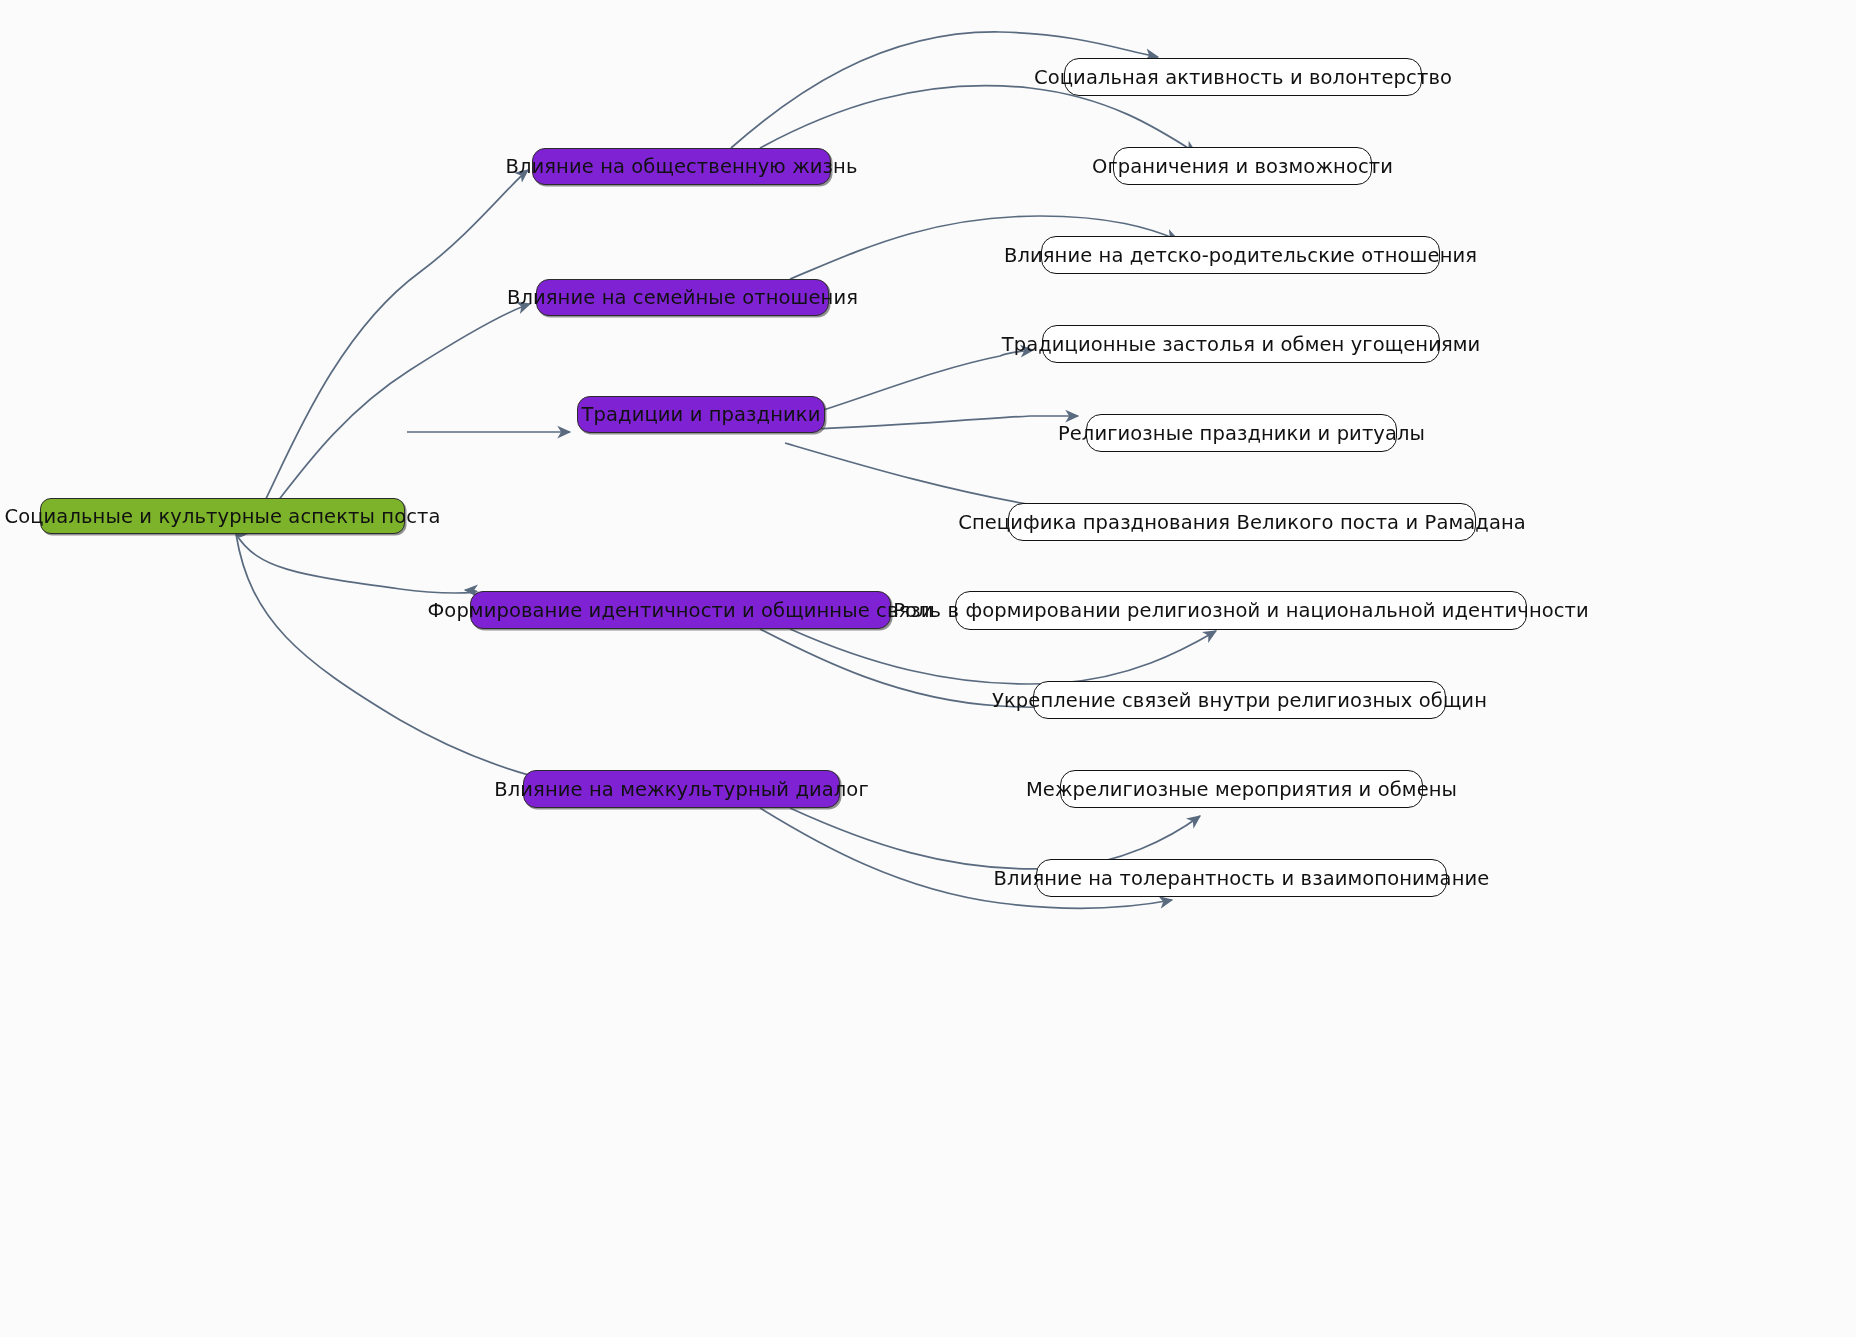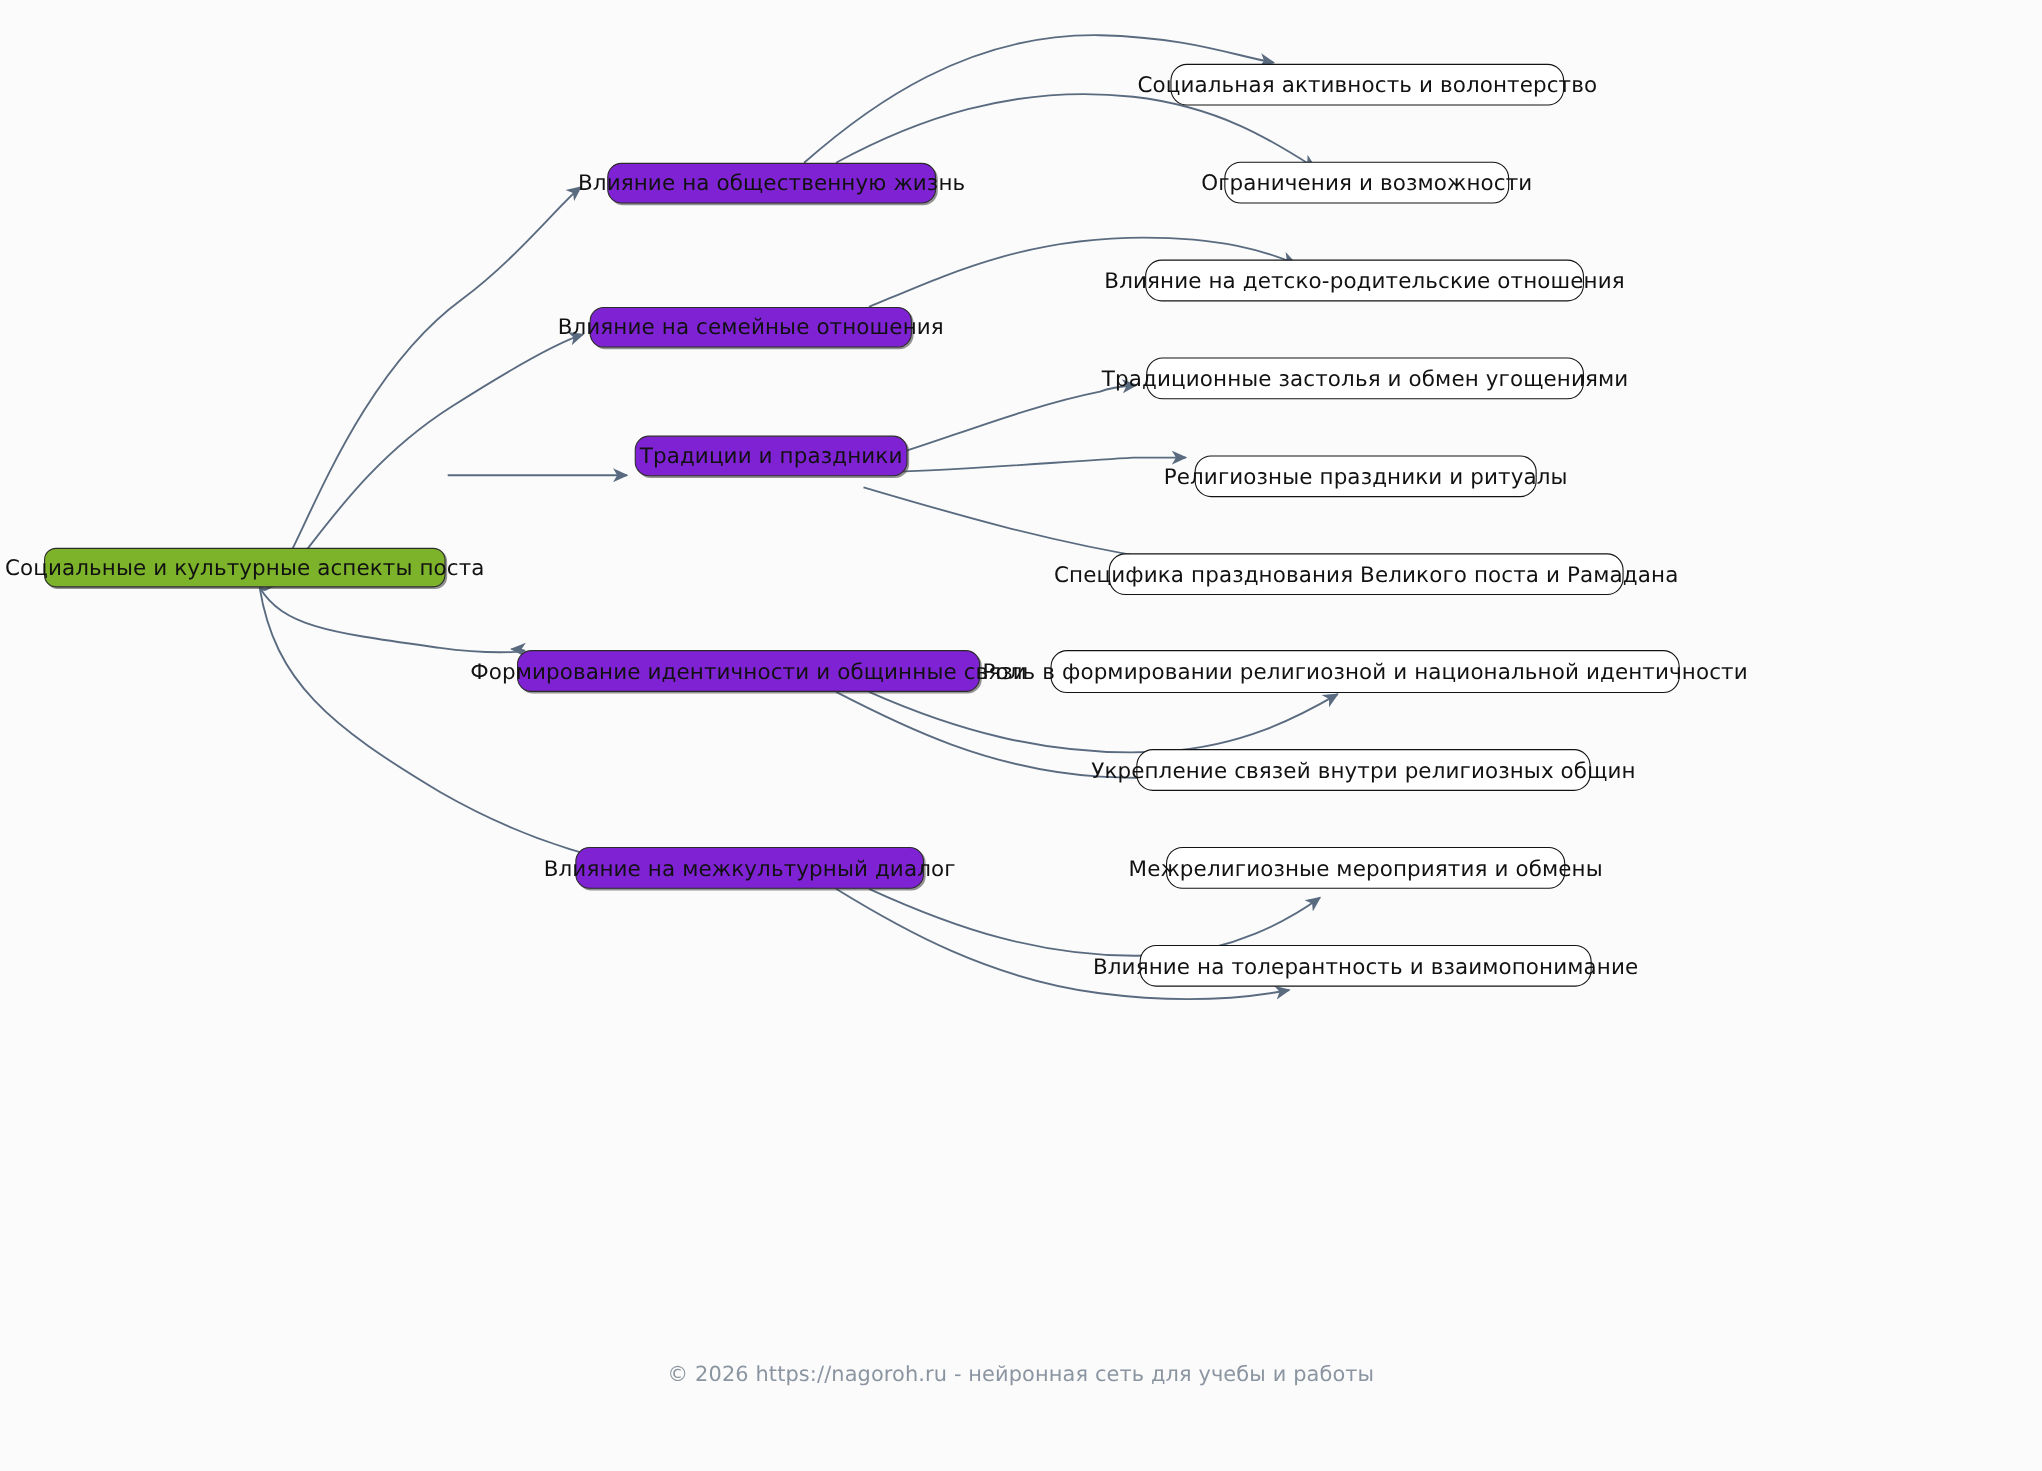--- a/index.html
+++ b/index.html
@@ -106,21 +106,21 @@
         <path d="M 760 629 C 820 660, 900 700, 1000 706 C 1070 710, 1120 704, 1155 700" marker-end="url(#arrow)"></path>
         <path d="M 790 808 C 860 840, 950 875, 1060 868 C 1120 864, 1170 838, 1200 816" marker-end="url(#arrow)"></path>
         <path d="M 760 808 C 820 845, 900 890, 1000 903 C 1070 912, 1130 908, 1172 900" marker-end="url(#arrow)"></path>
       </g>
   </svg>
 
   <div id="nodes-layer">
       <div class="node root" style="left: 40px; top: 498px; width: 365px; height: 36px; border-radius: 11px;">
         <span>Социальные и культурные аспекты поста</span>
       </div>
-      <div class="node branch" style="left: 532px; top: 148px; width: 299px; height: 37px; margin-left: 20px;">
+      <div class="node branch" style="left: 532px; top: 148px; width: 299px; height: 37px;">
         <span>Влияние на общественную жизнь</span>
       </div>
       <div class="node leaf" style="left: 1064px; top: 58px; width: 358px; height: 38px;">
         <span>Социальная активность и волонтерство</span>
       </div>
       <div class="node leaf" style="left: 1113px; top: 147px; width: 259px; height: 38px;">
         <span>Ограничения и возможности</span>
       </div>
       <div class="node branch" style="left: 536px; top: 279px; width: 293px; height: 37px;">
         <span>Влияние на семейные отношения</span>
@@ -154,17 +154,14 @@
       </div>
       <div class="node leaf" style="left: 1060px; top: 770px; width: 363px; height: 38px;">
         <span>Межрелигиозные мероприятия и обмены</span>
       </div>
       <div class="node leaf" style="left: 1036px; top: 859px; width: 411px; height: 38px;">
         <span>Влияние на толерантность и взаимопонимание</span>
       </div>
     </div>
 
 
-  <div class="footer" style="top:1238px;">
-    <div class="footer-credit">© 2026 https://nagoroh.ru - нейронная сеть для учебы и работы</div>
-  </div>
 
 </div>
 
 </body></html>

